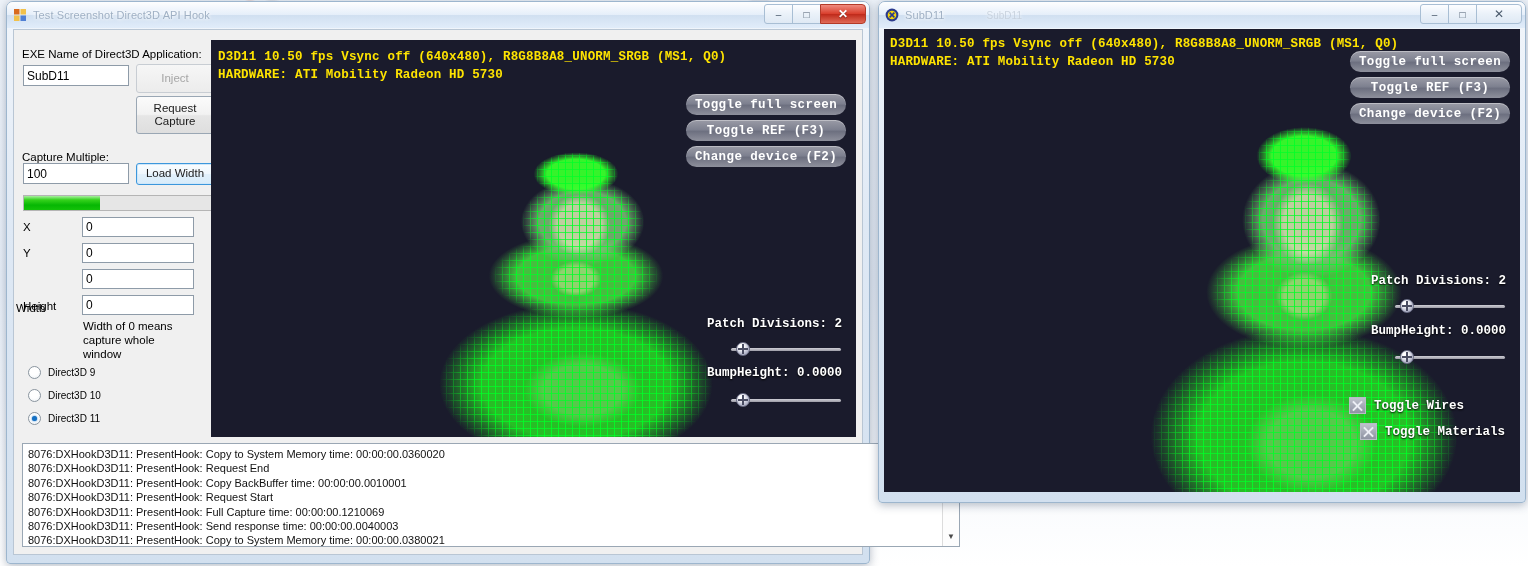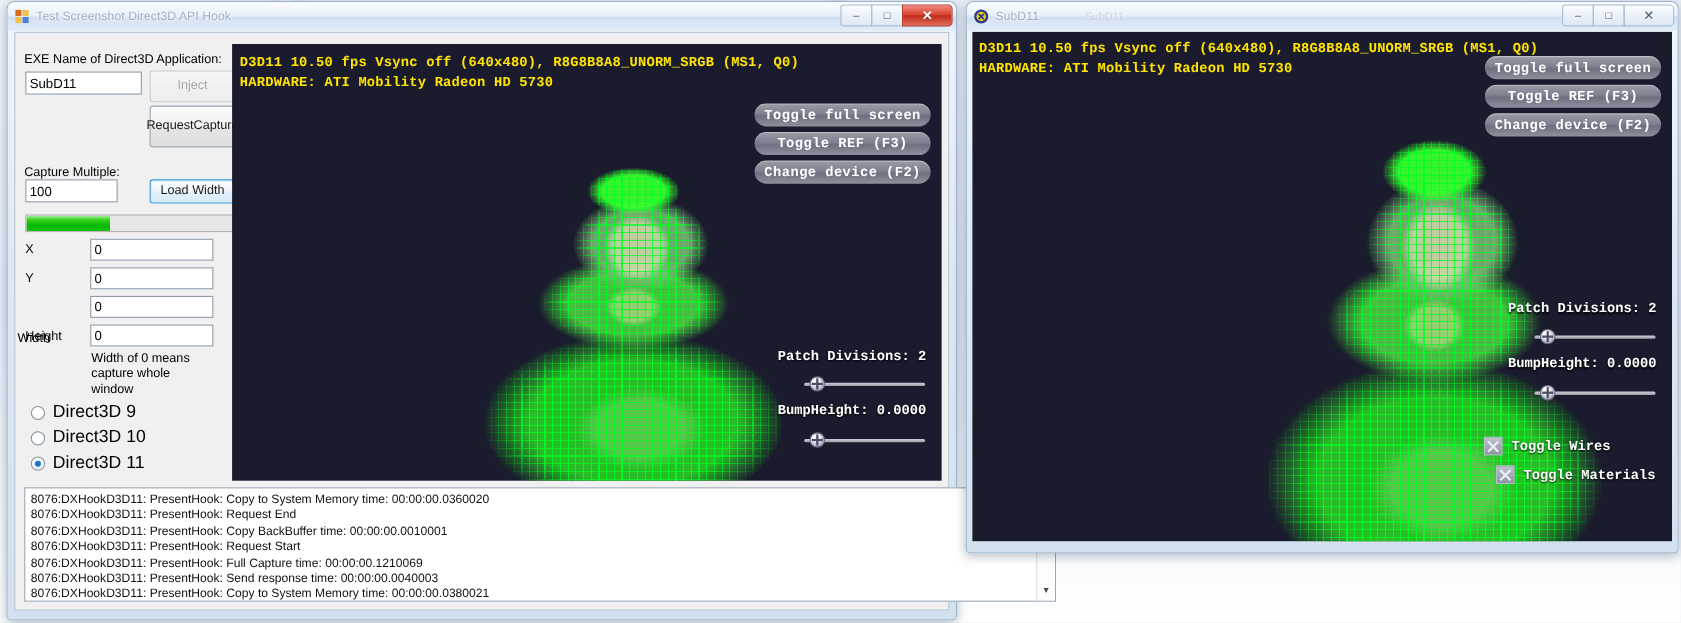--- a/index.html
+++ b/index.html
@@ -67,21 +67,21 @@
   .pbar { position: absolute; background: #e6e6e6; border: 1px solid #b5b5b5; overflow:hidden; }
   .pbar .fill { height: 100%;
     background: linear-gradient(180deg,#a8f0a0 0%,#35d21c 28%,#06b703 65%,#14c209 100%); }
 
   .radio-row, .check-row { position: absolute; display: flex; align-items: center; gap: 7px; }
   .radio { width: 13px; height: 13px; border-radius: 50%; border: 1px solid #8a959f;
     background: radial-gradient(circle at 45% 35%, #ffffff 0 45%, #e9eef2 100%); position: relative; }
   .radio.on::after { content:""; position:absolute; left:3px; top:3px; width:5px; height:5px;
     border-radius:50%; background:#1671c4; box-shadow:0 0 2px #1671c4; }
   .cbox { width: 13px; height: 13px; border: 1px solid #8a959f; background: #fdfdfd; }
-  .radio-row span, .check-row span { font-size: 16px; color:#000; }
+  .radio-row span, .check-row span { font-size: 10px; color:#000; }
 
   .logbox { position: absolute; background:#fff; border:1px solid #9aa7b4;
     font-size: 11px; color:#111; padding: 3px 5px; line-height: 14.4px; overflow: hidden; }
   .logbox .line { white-space: nowrap; }
 
   .vscroll { position:absolute; width:17px; background:#fdfdfd; border-left:1px solid #dcdcdc;
     display:flex; flex-direction:column; align-items:center; }
   .vscroll .arrow { width:17px; height:17px; display:flex; align-items:center;
     justify-content:center; font-size:8px; color:#4a4a4a; }
   .vscroll .thumb { width:15px; height:24px; border:1px solid #9fb0bf; border-radius:2px;
@@ -177,27 +177,27 @@
       <span class="wbtn close">✕</span>
     </span>
   </div>
 
   <div id="left-client">
 
     <div class="lbl" style="left:8px; top:18px;">EXE Name of Direct3D Application:</div>
     <div class="tbox" style="left:9px; top:35px; width:106px; height:21px;" placeholder="SubD11">SubD11</div>
     <div class="btn disabled" style="left:122px; top:34px; width:78px; height:29px;">Inject</div>
 
-    <div class="btn" style="left:122px; top:66px; width:78px; height:38px; flex-direction:row;">
+    <div class="btn" style="left:122px; top:66px; width:78px; height:38px; flex-direction:column;">
       <span>Request</span>
       <span>Capture</span>
     </div>
 
     <div class="lbl" style="left:8px; top:121px;">Capture Multiple:</div>
-    <div class="tbox" style="left:9px; top:133px; width:84px; height:21px;">100</div>
+    <div class="tbox" style="left:9px; top:133px; width:106px; height:21px;">100</div>
     <div class="btn focus" style="left:122px; top:133px; width:78px; height:22px;">Load Width</div>
 
     <div class="pbar" style="left:9px; top:165px; width:191px; height:16px;">
       <div class="fill" id="pbar-fill" style="width: 40%;"></div>
     </div>
 
     <div class="lbl" style="left:9px; top:191px;">X</div>
     <div class="tbox" style="left:68px; top:187px; width:112px; height:20px;">0</div>
 
     <div class="lbl" style="left:9px; top:217px;">Y</div>

